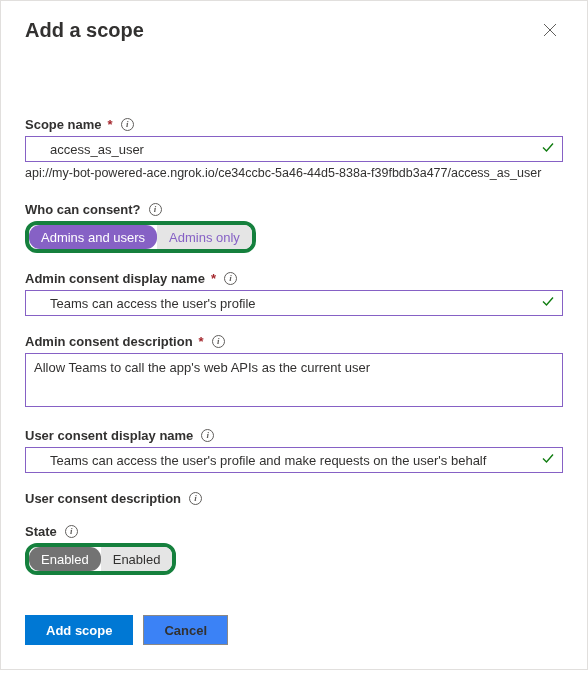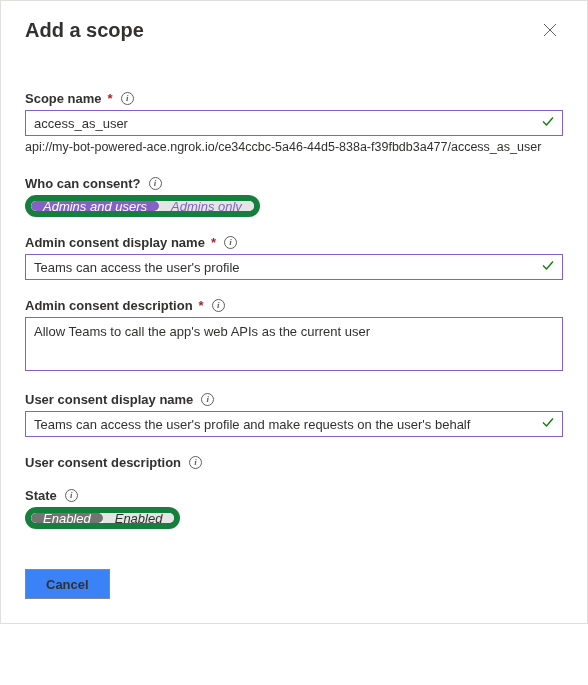--- a/index.html
+++ b/index.html
@@ -13,21 +13,21 @@
   .panel {
     width: 588px;
     border: 1px solid #e1dfdd;
     padding: 18px 24px 24px 24px;
     position: relative;
   }
   .header {
     display: flex;
     justify-content: space-between;
     align-items: flex-start;
-    margin-bottom: 48px;
+    margin-bottom: 74px;
   }
   .title {
     font-size: 20px;
     font-weight: 600;
     color: #323130;
   }
   .close-btn {
     width: 20px;
     height: 20px;
     cursor: pointer;
@@ -61,21 +61,21 @@
     font-style: italic;
     color: #605e5c;
     font-family: Georgia, serif;
     line-height: 1;
     cursor: default;
     margin-left: 4px;
   }
   .text-input {
     width: 100%;
     border: 1px solid #8661c5;
-    padding: 5px 28px 5px 8px;
+    padding: 5px 28px 5px 24px;
     font-size: 13px;
     font-family: inherit;
     color: #323130;
     outline: none;
     height: 26px;
     position: relative;
   }
   .input-wrap { position: relative; }
   .check-icon {
     position: absolute;
@@ -99,25 +99,24 @@
   }
   .uri-text {
     font-size: 12.5px;
     color: #323130;
     margin-top: 4px;
     word-break: break-all;
     margin-bottom: 22px;
   }
   .pill-group {
     display: inline-flex;
-    border: 6px solid #15803d;
+    border: 4px solid #15803d;
     border-radius: 12px;
     overflow: hidden;
-    height: 22px;
-    font-style: italic;
+    height: 32px;
   }
   .pill {
     padding: 0 12px;
     font-size: 13px;
     display: flex;
     align-items: center;
     cursor: pointer;
     background: #e5e5e5;
     color: #8661c5;
   }
@@ -249,16 +248,17 @@
       <span>State</span>
       <span class="info-icon">i</span>
     </div>
     <div class="pill-group state">
       <div class="pill selected">Enabled</div>
       <div class="pill">Enabled</div>
     </div>
   </div>
 
   <div class="footer">
+    <button class="btn primary">Add scope</button>
     <button class="btn">Cancel</button>
   </div>
 
 </div>
 
 </body></html>

